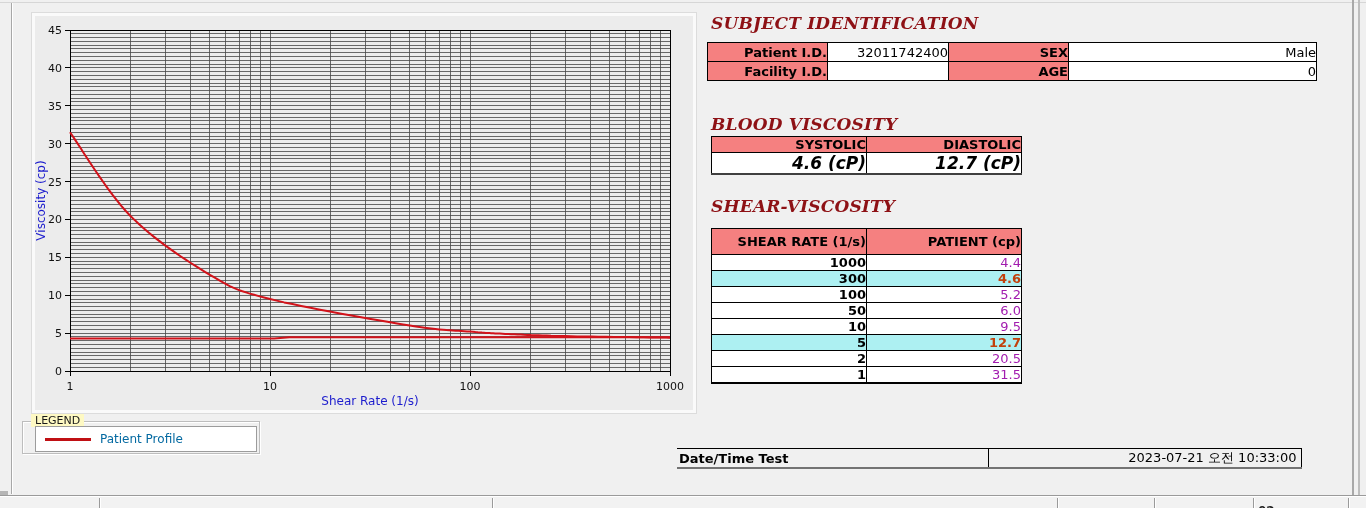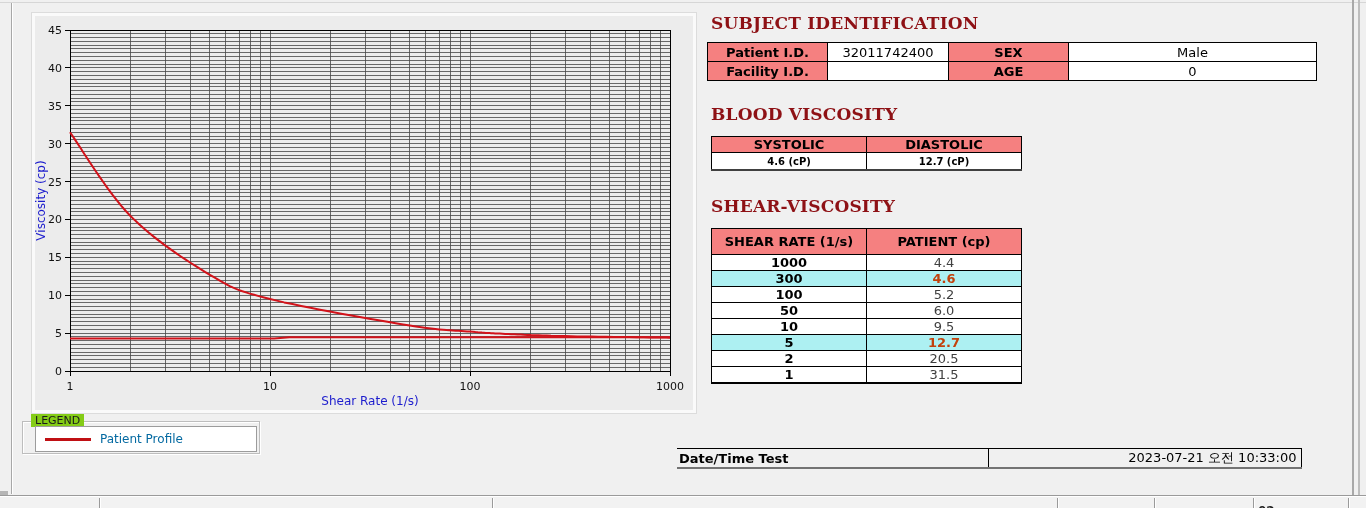--- a/index.html
+++ b/index.html
@@ -13,47 +13,47 @@
   .top-line{position:absolute;left:0;top:2px;width:1366px;height:1px;background:#d6d6d6;}
 
   
   .chart-panel{position:absolute;left:32px;top:13px;width:658px;height:394px;
                background:#ececec;border:3px solid #fafafa;box-shadow:0 0 0 1px #dcdcdc;}
   .chart-panel svg{display:block;overflow:visible;}
 
   
   .legend-group{position:absolute;left:22px;top:421px;width:236px;height:31px;
                 border:1px solid #bdbdbd;box-shadow:inset 1px 1px 0 #ffffff,1px 1px 0 #ffffff;}
-  .legend-caption{position:absolute;left:8px;top:-8px;background:#84cc16;padding:0 4px;
+  .legend-caption{position:absolute;left:8px;top:-8px;background:#fef9c3;padding:0 4px;
                   font-size:11px;color:#1a1a1a;}
   .legend-inner{position:absolute;left:12px;top:4px;width:220px;height:24px;background:#ffffff;
                 border:1px solid #9c9c9c;display:flex;align-items:center;}
   .legend-line{display:inline-block;width:46px;height:3px;margin-left:9px;background:var(--curve_red);}
   .legend-label{font-size:12px;margin-left:9px;color:#0369a1;}
 
   
   .sec{position:absolute;margin:0;font-family:"DejaVu Serif","Liberation Serif",serif;
-       font-weight:700;font-size:17px;line-height:1;color:var(--heading);letter-spacing:.2px;}
+       font-weight:700;font-size:17px;line-height:1;color:var(--heading);letter-spacing:.2px;font-style:italic;}
 
   
   table{border-collapse:collapse;table-layout:fixed;position:absolute;background:#fff;}
-  td,th{border:1px solid #000;font-size:13px;padding:0;text-align:center;
+  td,th{border:1px solid #000;font-size:13px;padding:0;text-align:right;
         white-space:nowrap;overflow:hidden;}
   .pink{background:var(--table_pink);font-weight:bold;}
   .hl td{background:var(--highlight_cyan);}
   .subject-table{left:707px;top:42px;width:609px;}
   .subject-table td{height:18px;}
   .bv-table{left:711px;top:136px;width:310px;border-bottom:2px solid #404040;}
   .bv-table .pink{height:14px;}
-  .bv-table .bvval{height:16px;font-weight:bold;font-size:10px;}
+  .bv-table .bvval{height:16px;font-weight:bold;font-size:17px;font-style:italic;}
   .shear-table{left:711px;top:228px;width:310px;border-bottom:2px solid #000;}
   .shear-table th{height:25px;background:var(--table_pink);font-size:13px;}
   .shear-table td{height:15px;line-height:15px;}
   .shear-table td.rate{font-weight:bold;}
-  .shear-table td.cp{color:#404040;}
+  .shear-table td.cp{color:#a21caf;}
   .shear-table tr.hl td.cp{font-weight:bold;color:#c2410c;}
   .test-table{left:677px;top:448px;width:624px;background:transparent;border-bottom:2px solid #737373;}
   .test-table td{height:16px;border-left:none;border-right:1px solid #000;font-size:13px;}
   .test-table td.lbl{text-align:left;font-weight:bold;padding-left:2px;border-right:1px solid #000;}
   .test-table td.val{text-align:right;padding-right:4px;}
 
   
   .statusbar{position:absolute;left:0;top:495px;width:1366px;height:13px;background:#f2f2f2;
              border-top:1px solid #9a9a9a;box-shadow:inset 0 1px 0 #ffffff;}
   .sb-div{position:absolute;top:2px;bottom:0;width:1px;background:#9a9a9a;box-shadow:1px 0 0 #ffffff;}
@@ -261,21 +261,21 @@
     </tr>
     <tr>
       <td class="pink">Facility I.D.</td>
       <td></td>
       <td class="pink">AGE</td>
       <td>0</td>
     </tr>
   </tbody>
     </table>
 
-  <h2 class="sec" style="left:711px;top:106px;">BLOOD VISCOSITY</h2>
+  <h2 class="sec" style="left:711px;top:116px;">BLOOD VISCOSITY</h2>
   <table class="bv-table">
     <colgroup>
         <col style="width:155px">
         <col style="width:155px">
       </colgroup>
     <tbody>
         <tr>
       <td class="pink">SYSTOLIC</td>
       <td class="pink">DIASTOLIC</td>
     </tr>

